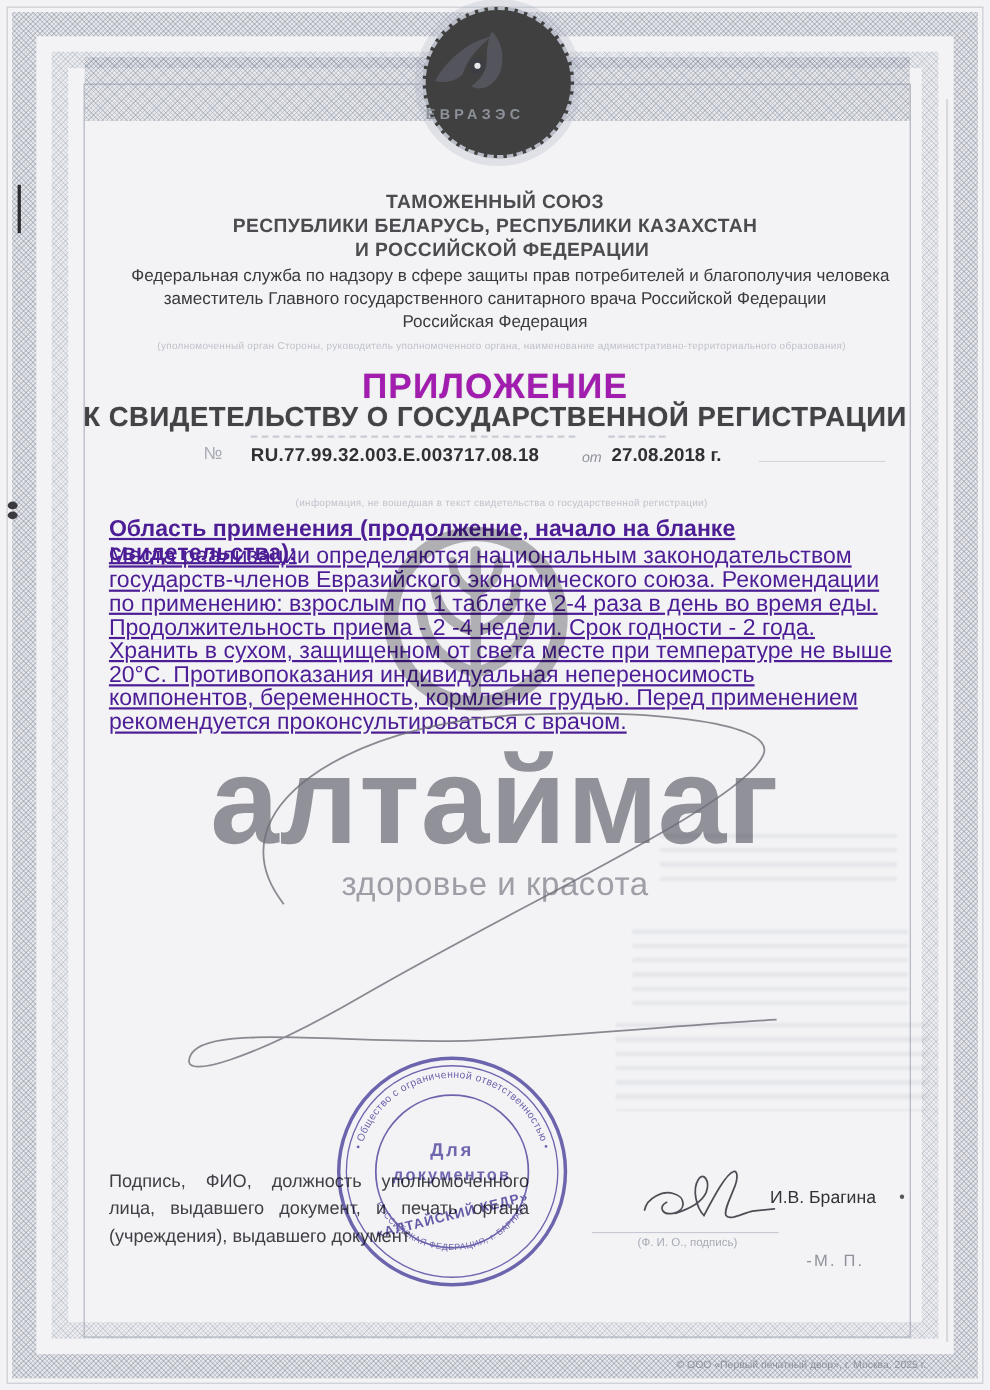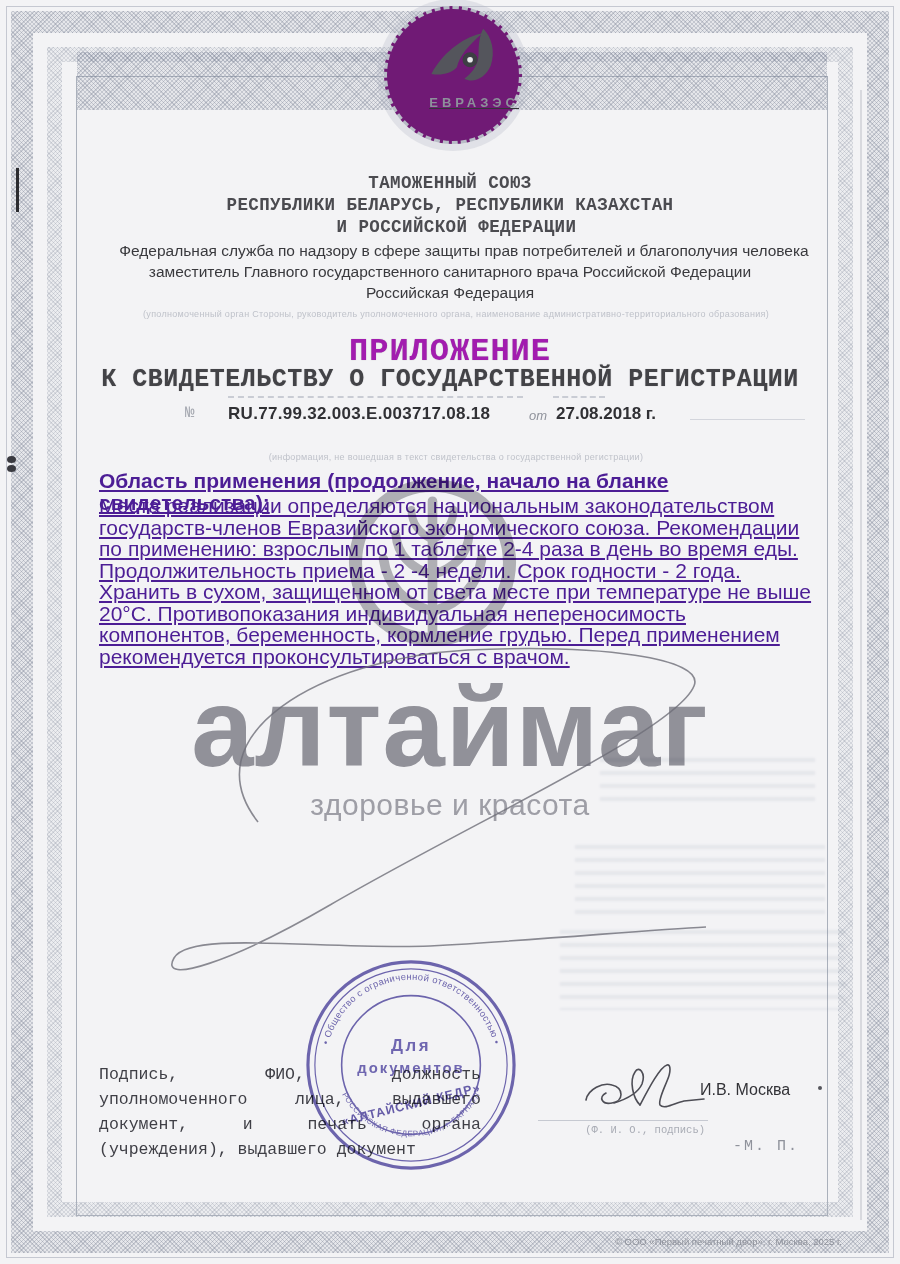--- a/index.html
+++ b/index.html
@@ -11,21 +11,21 @@
   
   .gl{background-color:rgba(168,174,188,.18);
       background-image:
         repeating-linear-gradient(45deg, rgba(118,126,145,.30) 0 1px, transparent 1px 3px),
         repeating-linear-gradient(-45deg, rgba(118,126,145,.30) 0 1px, transparent 1px 3px);}
   .gl2{background-color:rgba(168,174,188,.10);
       background-image:
         repeating-linear-gradient(45deg, rgba(118,126,145,.20) 0 1px, transparent 1px 3px),
         repeating-linear-gradient(-45deg, rgba(118,126,145,.20) 0 1px, transparent 1px 3px);}
   .cut{background:#f3f3f5;}
-  .serif{font-family:Liberation Mono, monospace;}
+  .serif{font-family:Liberation Sans, sans-serif;}
   .ctr{left:0;right:0;text-align:center;}
   .hdr-serif{font-weight:bold;font-size:17.5px;line-height:22px;color:#4b4b50;letter-spacing:.4px;}
   .hdr-sans{font-size:15.5px;line-height:21px;color:#39393d;font-weight:500;}
   .faint{color:#bfc2ca;font-size:9px;letter-spacing:.3px;margin-left:12px;}
   .title1{font-weight:bold;font-size:32px;letter-spacing:1px;color:#a21caf;
           text-shadow:0 0 1px rgba(67,67,71,.4);}
   .title2{font-weight:bold;font-size:25px;letter-spacing:.5px;color:#434347;
           text-shadow:0 0 1px rgba(67,67,71,.4);}
   .dash{border-top:2px dashed #c9ccd4;height:0;}
   .body-txt{font-size:21px;line-height:21.5px;color:#4c1d95;text-decoration:underline;}
@@ -42,22 +42,22 @@
   <div class="abs noint" style="inset:6px;border:1px solid #c5c8d1;"></div>
   <div class="abs gl noint" style="inset:11px;"></div>
   <div class="abs cut noint" style="inset:33px;"></div>
   <div class="abs gl2 noint" style="inset:47px;"></div>
   <div class="abs cut noint" style="inset:62px;"></div>
   <div class="abs noint" style="inset:76px 72px 48px 76px;border:1px solid #aab0bb;"></div>
 
   <div class="abs gl noint" style="left:77px;right:73px;top:52px;height:58px;"></div>
 
   <div class="abs" style="left:384px;top:6px;width:132px;height:132px;border-radius:50%;
-              background:#701a75;border:3px dashed #b8bcc6;
-              box-shadow:0 0 0 7px rgba(176,181,193,.28);z-index:6;text-align:right;text-decoration:underline;">
+              background:#404040;border:3px dashed #b8bcc6;
+              box-shadow:0 0 0 7px rgba(176,181,193,.28);z-index:6;text-align:left;">
     <svg width="96" height="66" viewBox="0 0 100 70" style="margin-top:14px;">
       <path d="M8,54 C22,28 46,14 62,11 C47,24 38,35 35,47 C29,54 17,56 8,54 Z" fill="#54555c"></path>
       <path d="M63,6 C72,15 76,30 71,45 C65,59 52,64 43,59 C54,51 58,42 58,33 C58,23 59,13 63,6 Z" fill="#54555c"></path>
       <circle cx="49" cy="39" r="8" fill="#3d3e44"></circle>
       <circle cx="49" cy="39" r="3" fill="#e9e9ec"></circle>
     </svg>
     <div style="font-size:13px;font-weight:bold;letter-spacing:4px;color:#8d919b;margin-top:2px;">ЕВРАЗЭС</div>
   </div>
 
   <div class="abs ctr hdr-serif serif" style="top:172px;z-index:10;">ТАМОЖЕННЫЙ СОЮЗ</div>
@@ -133,25 +133,25 @@
   <div class="abs serif" style="left:99px;top:1062px;width:382px;font-size:16.5px;line-height:25px;color:#3f3f46;
               text-align:justify;z-index:10;">Подпись, ФИО, должность уполномоченного лица, выдавшего документ, и печать органа (учреждения), выдавшего документ</div>
 
   <svg class="abs noint" style="left:580px;top:1058px;z-index:13;" width="140" height="62" viewBox="0 0 140 62">
     <g fill="none" stroke="#4d4d55" stroke-width="1.6" stroke-linecap="round">
       <path d="M6,42 C8,31 23,24 32,27 C44,30 44,43 32,45 C22,47 18,39 26,35"></path>
       <path d="M34,45 C47,41 58,35 62,26 C66,15 59,7 55,14 C49,23 53,40 60,47"></path>
       <path d="M60,47 C69,30 80,9 87,7 C91,6 91,14 87,23 C83,33 78,43 80,47 C84,52 95,45 104,43 L124,41"></path>
     </g>
   </svg>
-  <div class="abs" style="left:700px;top:1081px;font-size:16px;color:#323237;z-index:10;">И.В. Москва</div>
+  <div class="abs" style="left:700px;top:1081px;font-size:16px;color:#323237;z-index:10;">И.В. Брагина</div>
   <div class="abs noint" style="left:818px;top:1086px;width:4px;height:4px;background:#55555c;border-radius:50%;z-index:10;"></div>
 
   <div class="abs noint" style="left:538px;top:1120px;width:170px;border-top:1px solid #c6c9d1;z-index:10;"></div>
-  <div class="abs serif" style="left:545px;top:1124px;width:160px;text-align:right;font-size:10.5px;color:#a9acb5;z-index:10;">(Ф. И. О., подпись)</div>
+  <div class="abs serif" style="left:545px;top:1124px;width:160px;text-align:center;font-size:10.5px;color:#a9acb5;z-index:10;">(Ф. И. О., подпись)</div>
 
   <div class="abs serif" style="left:733px;top:1138px;font-size:15px;color:#8f929b;letter-spacing:2px;z-index:10;">-М. П.</div>
 
   <div class="abs" style="right:58px;top:1236px;font-size:9.5px;color:#8d9099;z-index:10;">© ООО «Первый печатный двор», г. Москва, 2025 г.</div>
 
   <div class="abs noint" style="left:16px;top:168px;width:3px;height:44px;background:#2c2c30;z-index:14;"></div>
   <div class="abs noint" style="left:7px;top:456px;width:9px;height:7px;background:#3a3a40;border-radius:50%;z-index:14;"></div>
   <div class="abs noint" style="left:7px;top:465px;width:9px;height:7px;background:#3a3a40;border-radius:50%;z-index:14;"></div>
   <div class="abs noint" style="right:38px;top:90px;width:2px;height:1130px;background:#d8d9de;z-index:1;"></div>
 </div>

